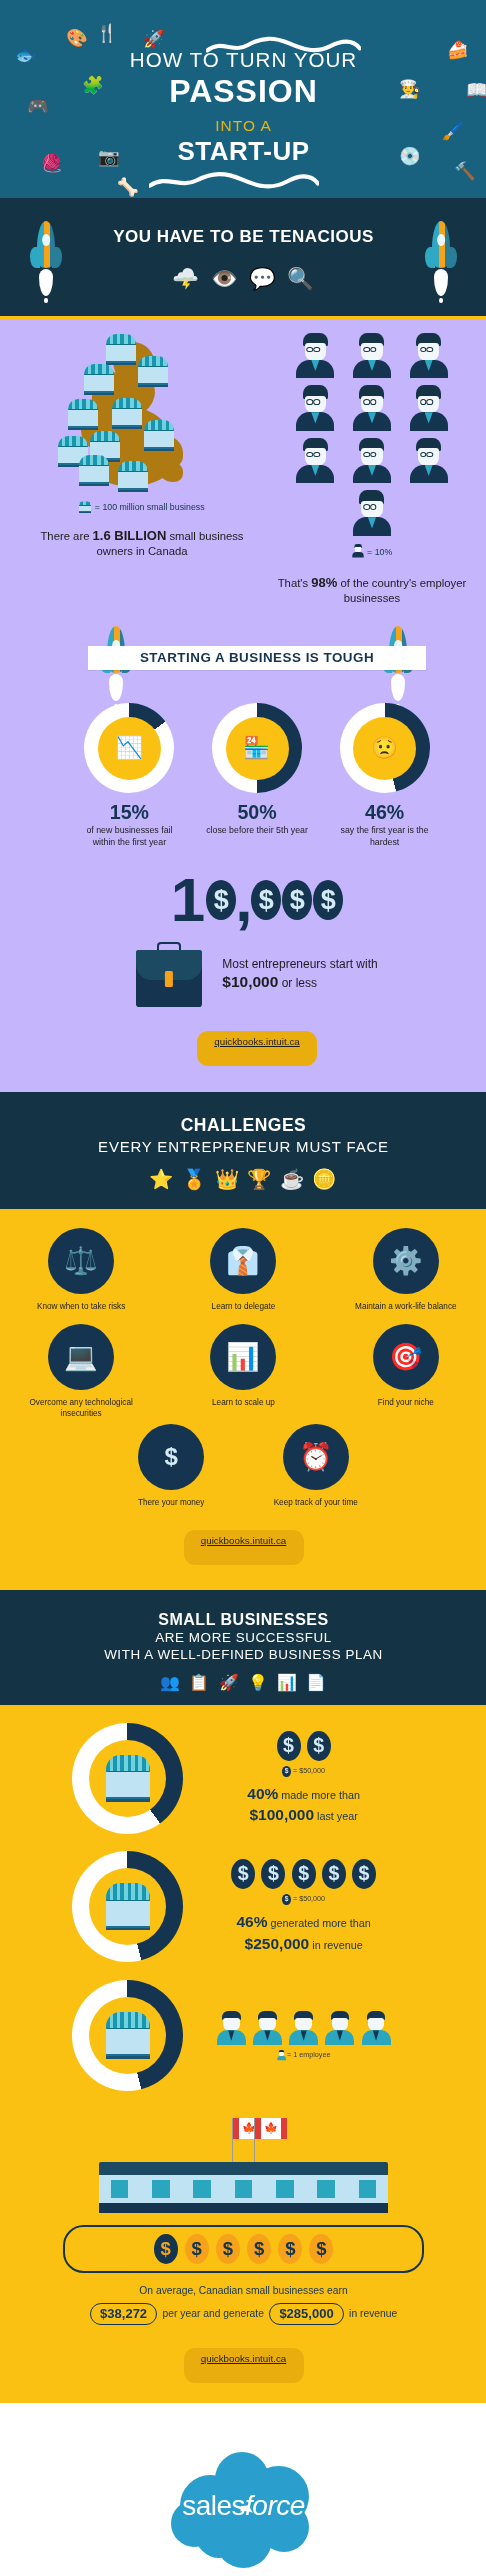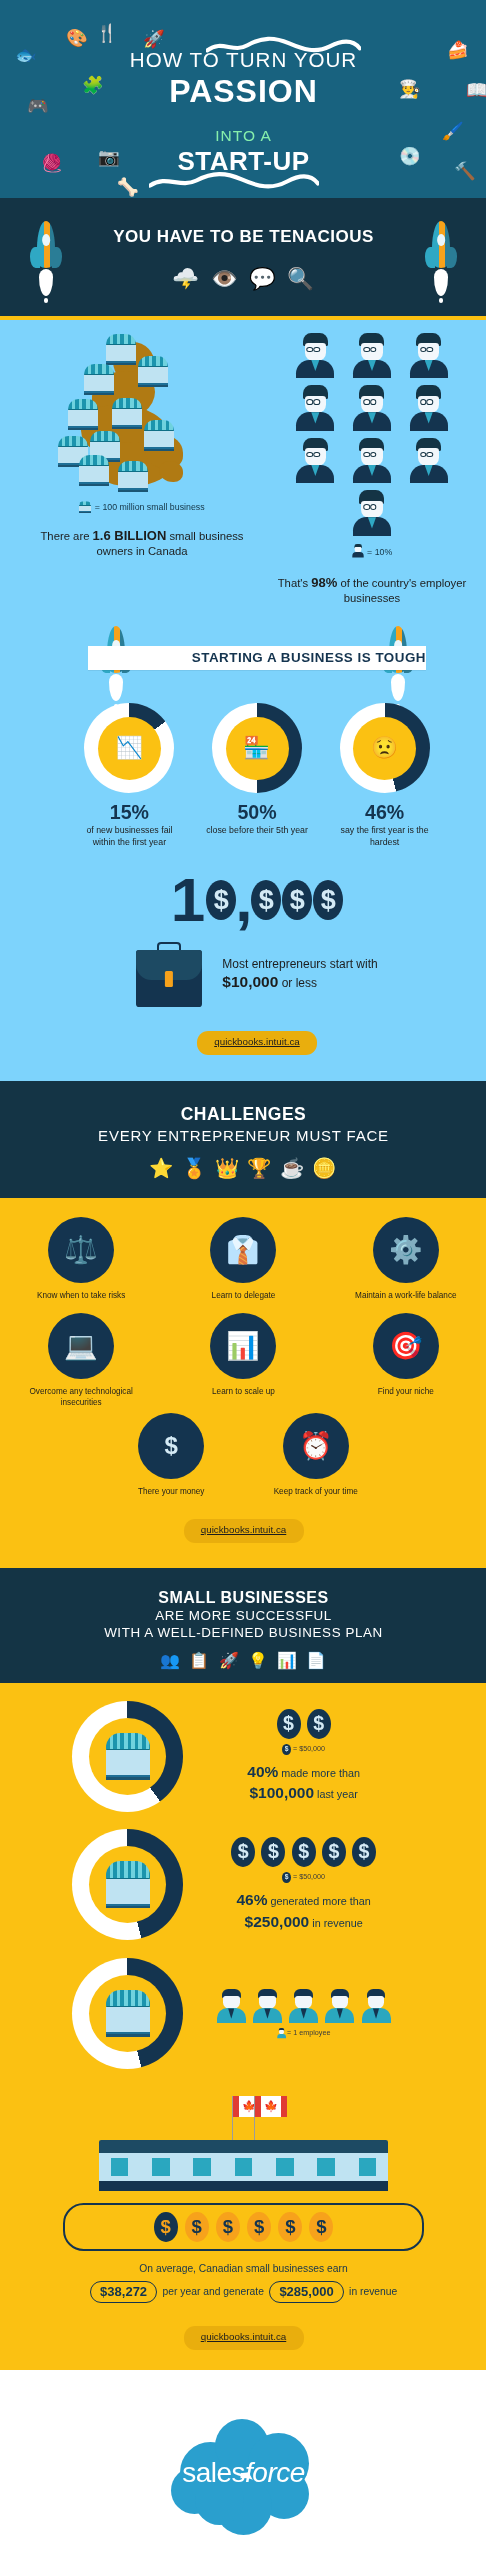--- a/index.html
+++ b/index.html
@@ -25,21 +25,21 @@
   .hero-l1 {
     font-size:20.6px; letter-spacing:1px; color:#ffffff; font-weight:300;
     font-family:"Liberation Sans Narrow","Liberation Sans",sans-serif;
   }
   .hero-l2 {
     font-size:32px; letter-spacing:1px; color:#ffffff; font-weight:bold;
     margin-top:1px;
     font-family:"Liberation Sans Narrow","Liberation Sans",sans-serif;
   }
   .hero-l3 {
-    font-size:15.5px; letter-spacing:1px; color:#86efac; font-weight:300; margin-top:17px;
+    font-size:15.5px; letter-spacing:1px; color:#eab308; font-weight:300; margin-top:7px;
     font-family:"Liberation Sans Narrow","Liberation Sans",sans-serif;
   }
   .hero-l4 {
     font-size:26px; letter-spacing:0.5px; color:#ffffff; font-weight:bold; margin-top:1px;
     font-family:"Liberation Sans Narrow","Liberation Sans",sans-serif;
   }
   .squiggle { position:absolute; }
 
   
   .banner { height:118px; background:#143445; position:relative; }
@@ -59,21 +59,21 @@
   .rocket .win { position:absolute; top:13.4px; left:50%; transform:translateX(-50%);
      width:7.7px; height:11.3px; border-radius:50%; background:#eaf6fb; }
   .rocket .finL, .rocket .finR { position:absolute; width:10.3px; height:20.6px; top:26px; background:#2fa8c4; }
   .rocket .finL { left:-7.2px; border-radius:60% 0 0 70%; }
   .rocket .finR { right:-7.2px; border-radius:0 60% 70% 0; background:#2a7d96; }
   .rocket .flame { width:14.4px; height:27px; margin:1px auto 0; background:#ffffff;
      border-radius:50% 50% 48% 48% / 30% 30% 70% 70%; }
   .rocket .dot { width:4.6px; height:4.6px; border-radius:50%; background:#fff; margin:2.1px auto 0; }
 
   
-  .mapsec { background:#7dd3fc; padding-top:13.4px; padding-bottom:5.2px; position:relative;padding-left:27px; }
+  .mapsec { background:#c4b5fd; padding-top:13.4px; padding-bottom:5.2px; position:relative;padding-left:27px; }
   .map-cols { display:flex; }
   .map-col { width:243px; position:relative; }
   .canada-map { width:170px; height:160px; margin:0 auto; position:relative; }
   .blob { position:absolute; background:#b07a13; border-radius:45% 55% 40% 60%; }
   .shop { position:absolute; width:30px; }
   .shop .awn { height:11.3px; background:
       repeating-linear-gradient(to right,#1b94ad 0 3.6px,#6fd2de 3.6px 7.2px);
       border-radius:14.4px 14.4px 1px 1px; border-bottom:1.5px solid #0f6f86; }
   .shop .body2 { height:17.5px; background:#bfe3f2; border-bottom:2.6px solid #1e6f96; }
   .shop .base { height:2.6px; background:#1b5573; }
@@ -104,21 +104,21 @@
   .legend-row .cond { font-size:8.8px; }
 
   .stat-caption { text-align:center; font-size:11.3px; color:#1d1d1d; line-height:1.32;
       margin-top:13.4px; font-family:"Liberation Sans Narrow","Liberation Sans",sans-serif; }
   .stat-caption b { font-weight:bold; font-size:13px; }
 
   
   .ribbon-wrap { position:relative; height:77px; margin-top:17.5px; }
   .ribbon { position:absolute; left:61px; right:61px; top:23px; height:24px;
       background:#ffffff; box-shadow:0 1px 0 rgba(0,0,0,.06); }
-  .ribbon span { display:block; text-align:right; line-height:24px; font-size:13.4px;
+  .ribbon span { display:block; text-align:center; line-height:24px; font-size:13.4px;
       font-weight:bold; letter-spacing:0.5px; color:#14344f;
       font-family:"Liberation Sans Narrow","Liberation Sans",sans-serif; }
 
   
   .donuts { display:flex; justify-content:center; gap:21.6px; margin-top:3.1px; }
   .donut-item { width:106px; text-align:center; }
   .donut { width:90px; height:90px; margin:0 auto; border-radius:50%;
       display:flex; align-items:center; justify-content:center; position:relative; }
   .donut .hole { width:63px; height:63px; background:#fbc112; border-radius:50%;
       display:flex; align-items:center; justify-content:center; }
@@ -147,21 +147,21 @@
   .bc-flap { position:absolute; top:0; left:0; right:0; height:30px; background:#1d4a63;
       border-radius:3.1px 3.1px 15.5px 15.5px; }
   .bc-latch { position:absolute; top:21.6px; left:50%; transform:translateX(-50%);
       width:8.2px; height:15.5px; background:#f7a21b; border-radius:1.5px; }
   .bc-text { font-size:12px; color:#1d1d1d; line-height:1.35;
       font-family:"Liberation Sans Narrow","Liberation Sans",sans-serif; }
   .bc-text b { font-size:15.5px; font-weight:bold; }
 
   
   .urlpill { display:block; width:120px; margin:24px auto 0; background:#e9ae0d;
-     border-radius:11.3px; text-align:center; line-height:21.6px; height:24px; font-size:9.8px;
+     border-radius:11.3px; text-align:center; line-height:21.6px; height:35px; font-size:9.8px;
      color:#1d1d1d; font-family:"Liberation Sans Narrow","Liberation Sans",sans-serif; }
 
   
   .chal-head { background:#143445; padding:23px 0 17.5px; text-align:center; }
   .ch-l1 { font-size:17.5px; font-weight:bold; letter-spacing:0.5px; color:#ffffff;
       font-family:"Liberation Sans Narrow","Liberation Sans",sans-serif; }
   .ch-l2 { font-size:15px; letter-spacing:0.8px; color:#ffffff; font-weight:300; margin-top:2.1px;
       font-family:"Liberation Sans Narrow","Liberation Sans",sans-serif; }
   .ch-icons { display:flex; justify-content:center; gap:8.2px; margin-top:13.4px; font-size:19.6px; }
 

